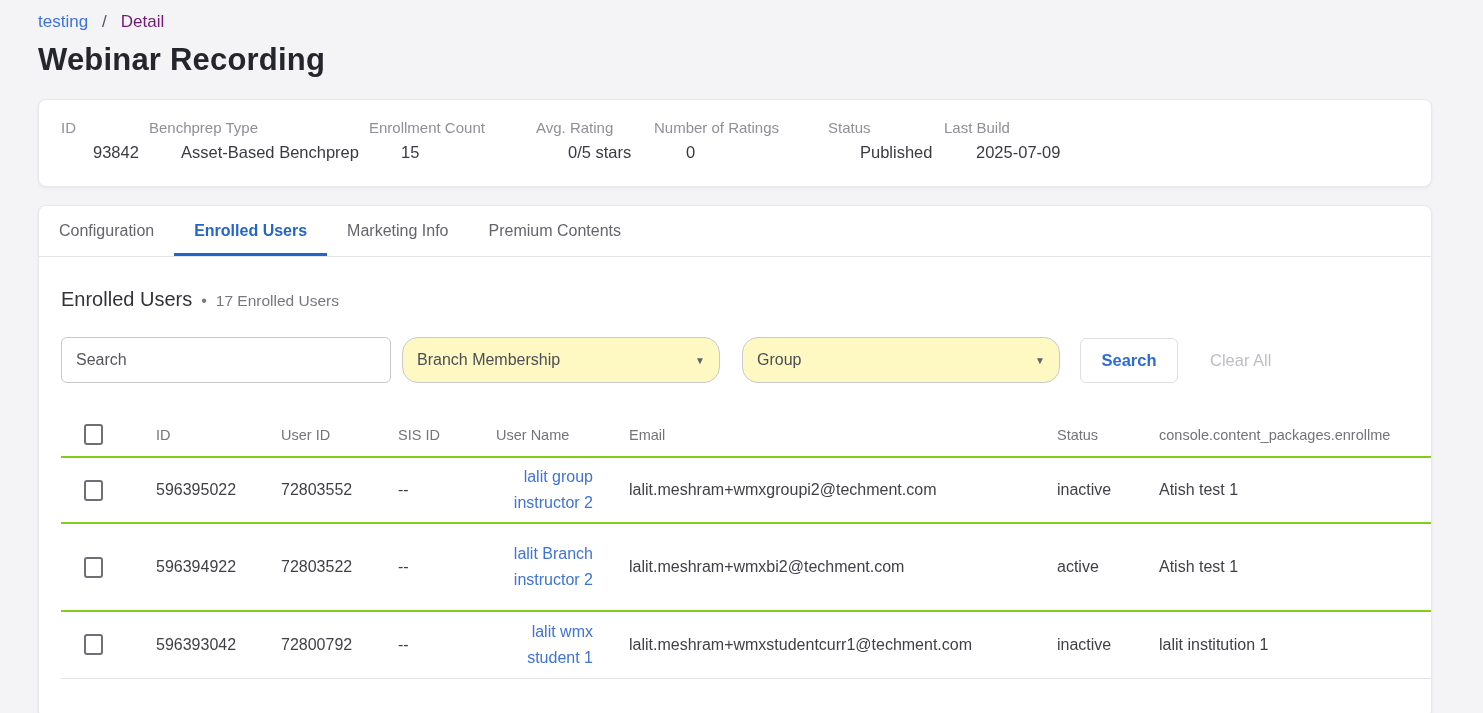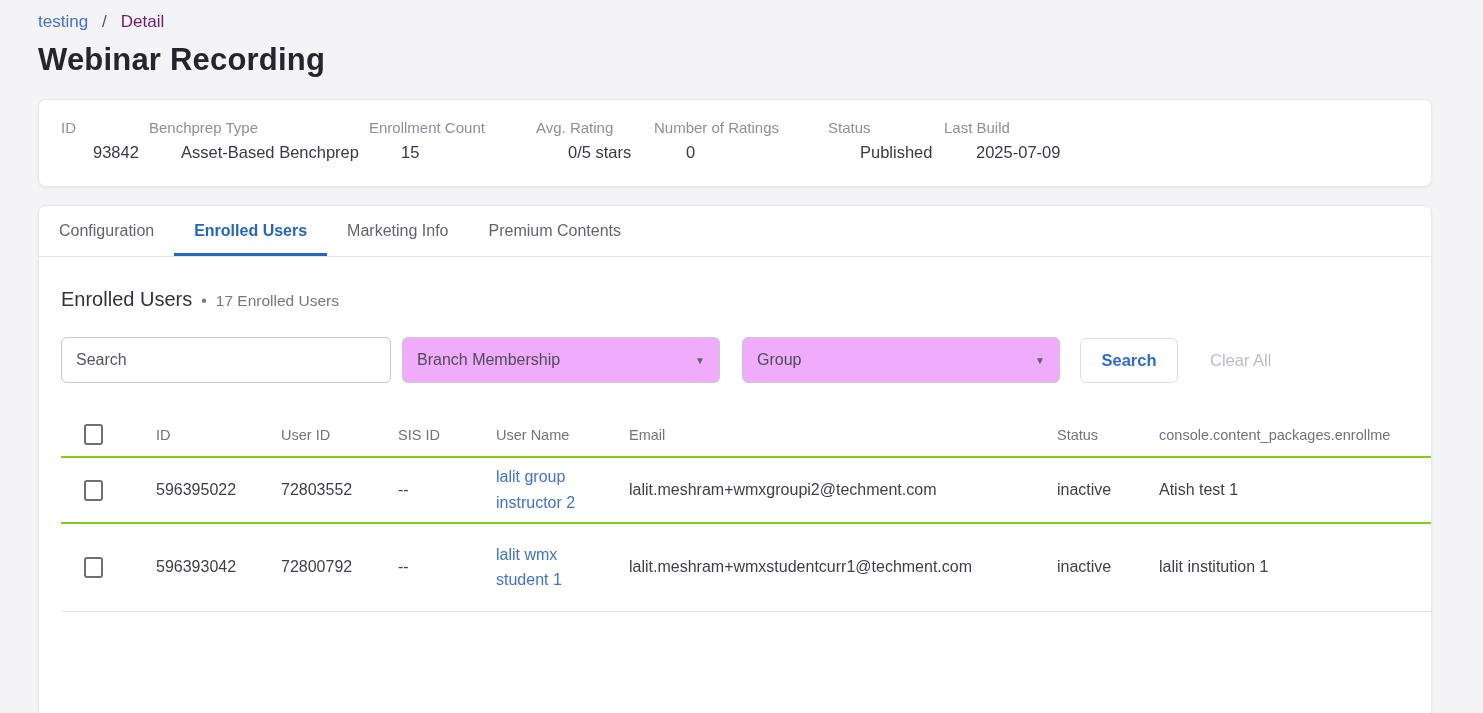--- a/index.html
+++ b/index.html
@@ -53,22 +53,22 @@
   .filters { margin-top: 26px; display: flex; align-items: center; }
   .search-input {
     width: 330px; height: 46px;
     border: 1px solid #c9c9ce; border-radius: 6px;
     padding: 0 14px; font-size: 16px; color: #3b3b43;
     font-family: "Liberation Sans", sans-serif;
     outline: none; background: #fff;
   }
   .search-input::placeholder { color: #55565e; opacity: 1; }
   .select-box {
-    height: 46px; border: 1px solid #c9c9ce; border-radius: 6px;
-    background: #f0abfc; display: flex; align-items: center; justify-content: space-between;
+    height: 46px; border: 1px solid #c9c9ce; border-radius: 16px;
+    background: #fef9c3; display: flex; align-items: center; justify-content: space-between;
     padding: 0 14px; font-size: 16px; color: #4c4d55; cursor: pointer;
   }
   .select-branch { width: 318px; margin-left: 11px; }
   .select-group { width: 318px; margin-left: 22px; }
   .caret { font-size: 10px; color: #63636c; margin-left: 8px; }
   .btn-search {
     margin-left: 20px; width: 98px; height: 45px;
     background: #fff; border: 1px solid #dfdfe3; border-radius: 6px;
     color: #2d6bd4; font-size: 16.5px; font-weight: bold; cursor: pointer;
     font-family: "Liberation Sans", sans-serif;
@@ -91,21 +91,21 @@
   tbody tr { border-top: 2px solid #84cc16; }
   tbody tr:nth-child(1) { height: 66px; }
   tbody tr:nth-child(2) { height: 88px; }
   tbody tr:nth-child(3) { height: 67px; }
   .last-divider { border-bottom: 1px solid #e4e4e8; }
   .chk-cell { padding-left: 23px; }
   .checkbox {
     width: 19px; height: 21px; border: 2px solid #6f6f78; border-radius: 3px;
     background: #fff; cursor: pointer;
   }
-  .uname-cell { padding-right: 36px; }
+  .uname-cell { padding-right: 36px; text-align: right; }
   .user-link { color: #3e73d8; cursor: pointer; line-height: 1.6; }
   .email-cell { white-space: nowrap; }
 </style>
 </head>
 <body>
 
 <div class="page">
 
   <div class="breadcrumb">
     <span class="crumb-link">testing</span>
@@ -209,20 +209,32 @@
                   <div class="checkbox"></div>
                 </td>
               <td>596395022</td>
               <td>72803552</td>
               <td>--</td>
               <td class="uname-cell"><span class="user-link">lalit group instructor 2</span></td>
               <td class="email-cell">lalit.meshram+wmxgroupi2@techment.com</td>
               <td>inactive</td>
               <td>Atish test 1</td>
             </tr>
+            <tr>
+              <td class="chk-cell">
+                  <div class="checkbox"></div>
+                </td>
+              <td>596394922</td>
+              <td>72803522</td>
+              <td>--</td>
+              <td class="uname-cell"><span class="user-link">lalit Branch instructor 2</span></td>
+              <td class="email-cell">lalit.meshram+wmxbi2@techment.com</td>
+              <td>active</td>
+              <td>Atish test 1</td>
+            </tr>
             <tr class="last-divider">
               <td class="chk-cell">
                   <div class="checkbox"></div>
                 </td>
               <td>596393042</td>
               <td>72800792</td>
               <td>--</td>
               <td class="uname-cell"><span class="user-link">lalit wmx student 1</span></td>
               <td class="email-cell">lalit.meshram+wmxstudentcurr1@techment.com</td>
               <td>inactive</td>

